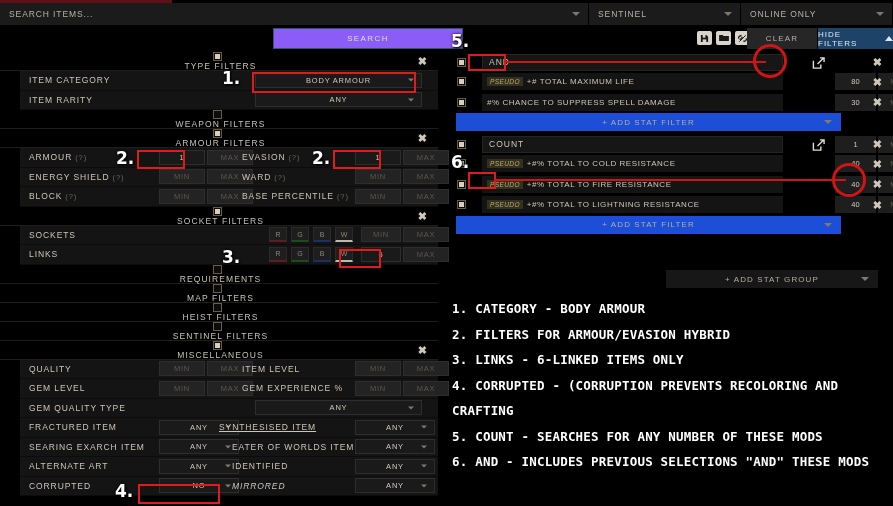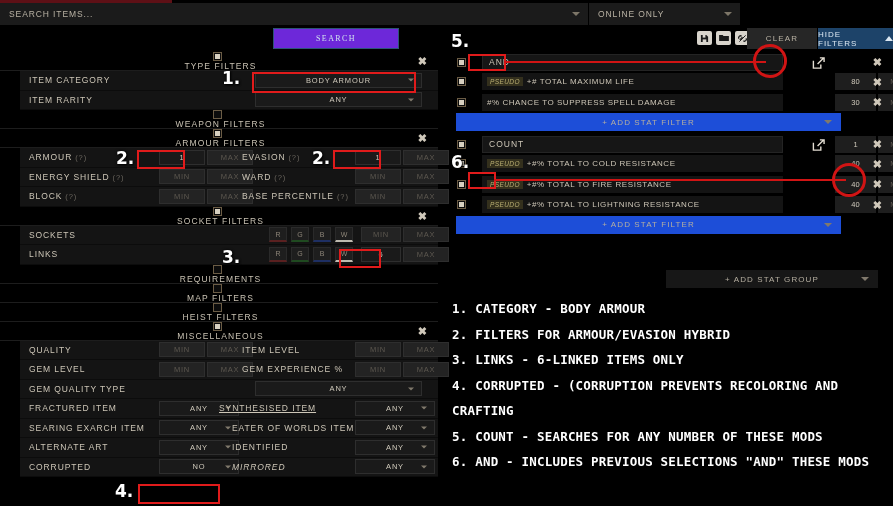--- a/index.html
+++ b/index.html
@@ -25,24 +25,24 @@
   .caret { position:absolute; right:8px; top:50%; transform:translateY(-50%);
            width:0;height:0;border-left:4px solid transparent;border-right:4px solid transparent;
            border-top:4px solid #7d7668; }
   .tb-search { width:589px; }
   .tb-league { width:152px; }
   .tb-status { width:152px; }
 
   
   .row2 { position:absolute; left:0; top:28px; width:893px; height:22px; }
   .searchbtn {
-    position:absolute; left:273px; top:0; width:126px; height:21px;
-    background:#6d28d9; border:1px solid #2d5576;
+    position:absolute; left:273px; top:0; width:190px; height:21px;
+    background:#8b5cf6; border:1px solid #2d5576;
     color:#cfe0ee; font-size:8px; letter-spacing:1.4px; text-transform:uppercase;
-    display:flex; align-items:center; justify-content:center;font-family:Liberation Serif, serif;
+    display:flex; align-items:center; justify-content:center;
   }
   .icobtn {
     position:absolute; top:3px; width:15px; height:14px; background:#d8d4cc;
     border-radius:2px; display:flex; align-items:center; justify-content:center;
   }
   .icobtn svg { display:block; }
   .clearbtn {
     position:absolute; left:747px; top:0; width:70px; height:21px; background:#262626;
     color:#b9b2a4; font-size:8px; letter-spacing:1.2px; text-transform:uppercase;
     display:flex; align-items:center; justify-content:center;
@@ -163,20 +163,24 @@
 
 <div id="root">
 
   <div class="topline"></div>
 
   <div class="topbar">
     <div class="tb-cell tb-search">
       <span class="lbl">Search Items...</span>
       <span class="caret"></span>
     </div>
+    <div class="tb-cell tb-league">
+      <span class="lbl">Sentinel</span>
+      <span class="caret"></span>
+    </div>
     <div class="tb-cell tb-status">
       <span class="lbl">Online Only</span>
       <span class="caret"></span>
     </div>
   </div>
 
   <div class="row2">
     <div class="searchbtn">Search</div>
 
     <div class="icobtn" style="left:697px">
@@ -285,20 +289,24 @@
         <div class="cbox"></div>
         <span class="gname">Requirements</span>
       </div>
       <div class="grouphdr">
         <div class="cbox"></div>
         <span class="gname">Map Filters</span>
       </div>
       <div class="grouphdr">
         <div class="cbox"></div>
         <span class="gname">Heist Filters</span>
+      </div>
+      <div class="grouphdr">
+        <div class="cbox"></div>
+        <span class="gname">Sentinel Filters</span>
       </div>
       <div class="grouphdr">
         <div class="cbox on"></div>
         <span class="gname">Miscellaneous</span>
         <span class="gx">✖</span>
       </div>
       <div class="frow">
         <span class="fname"><span>Quality</span></span>
         <div class="fld ph" style="position:absolute;left:139px;width:46px;">Min</div>
         <div class="fld ph" style="position:absolute;left:187px;width:46px;">Max</div>

